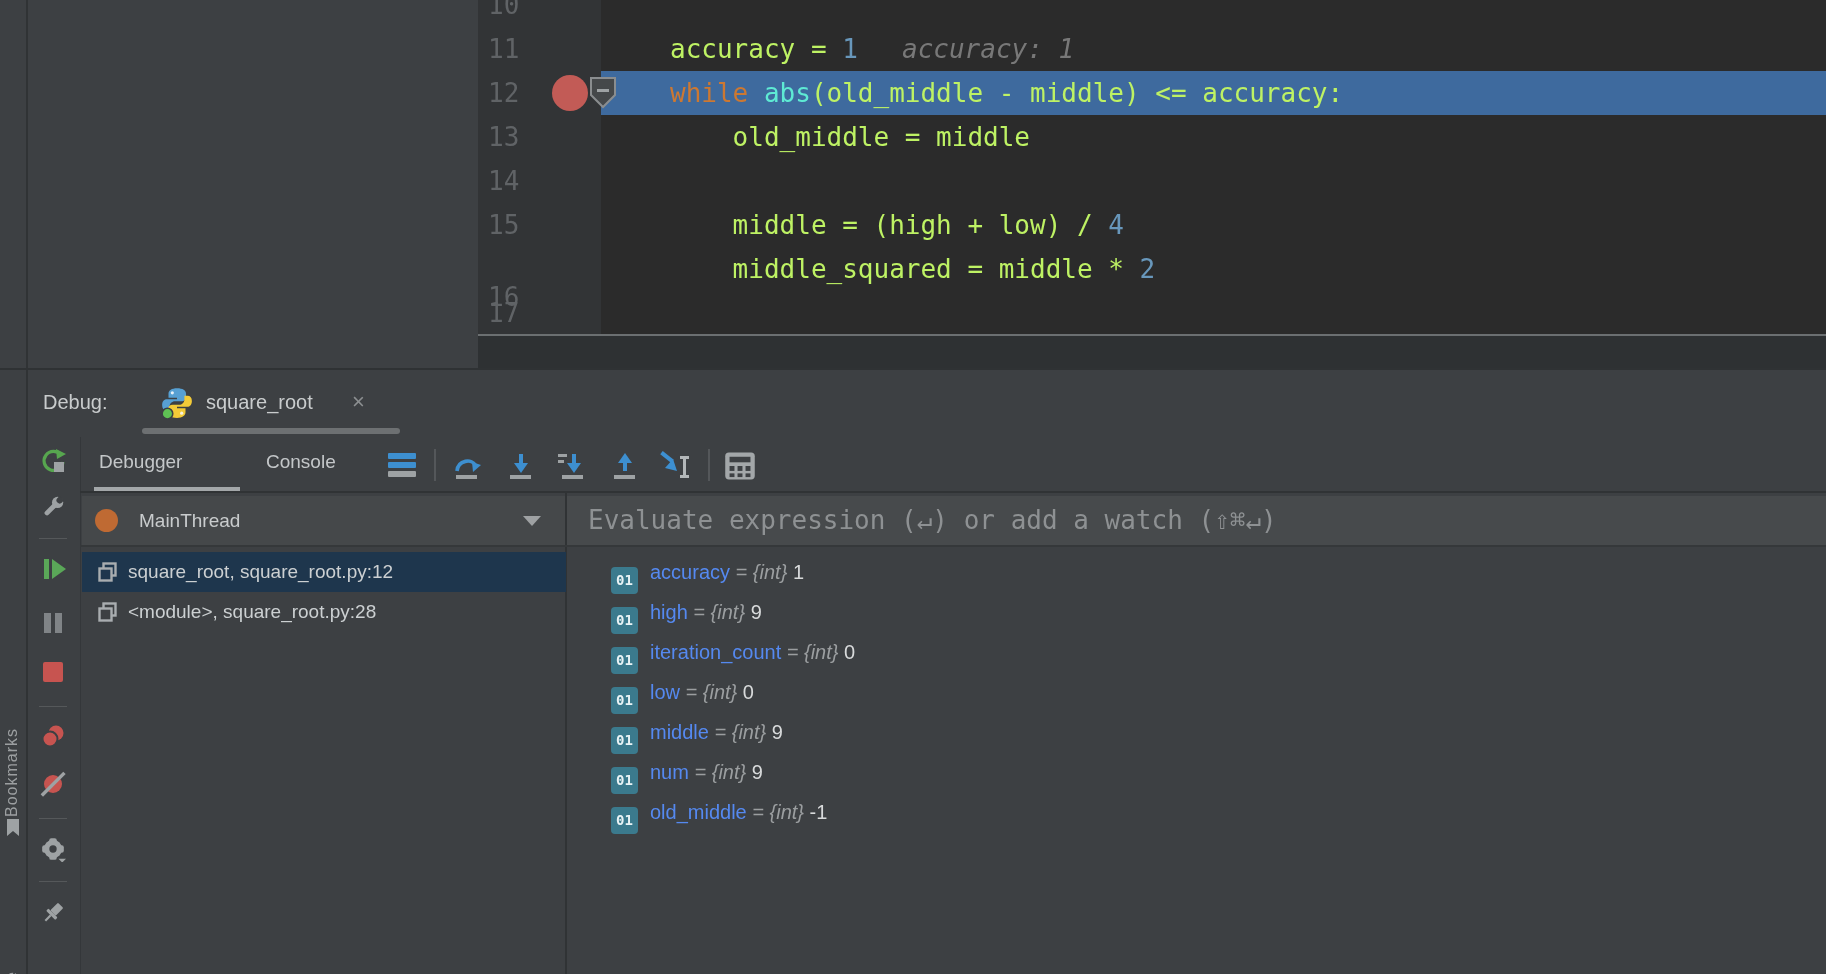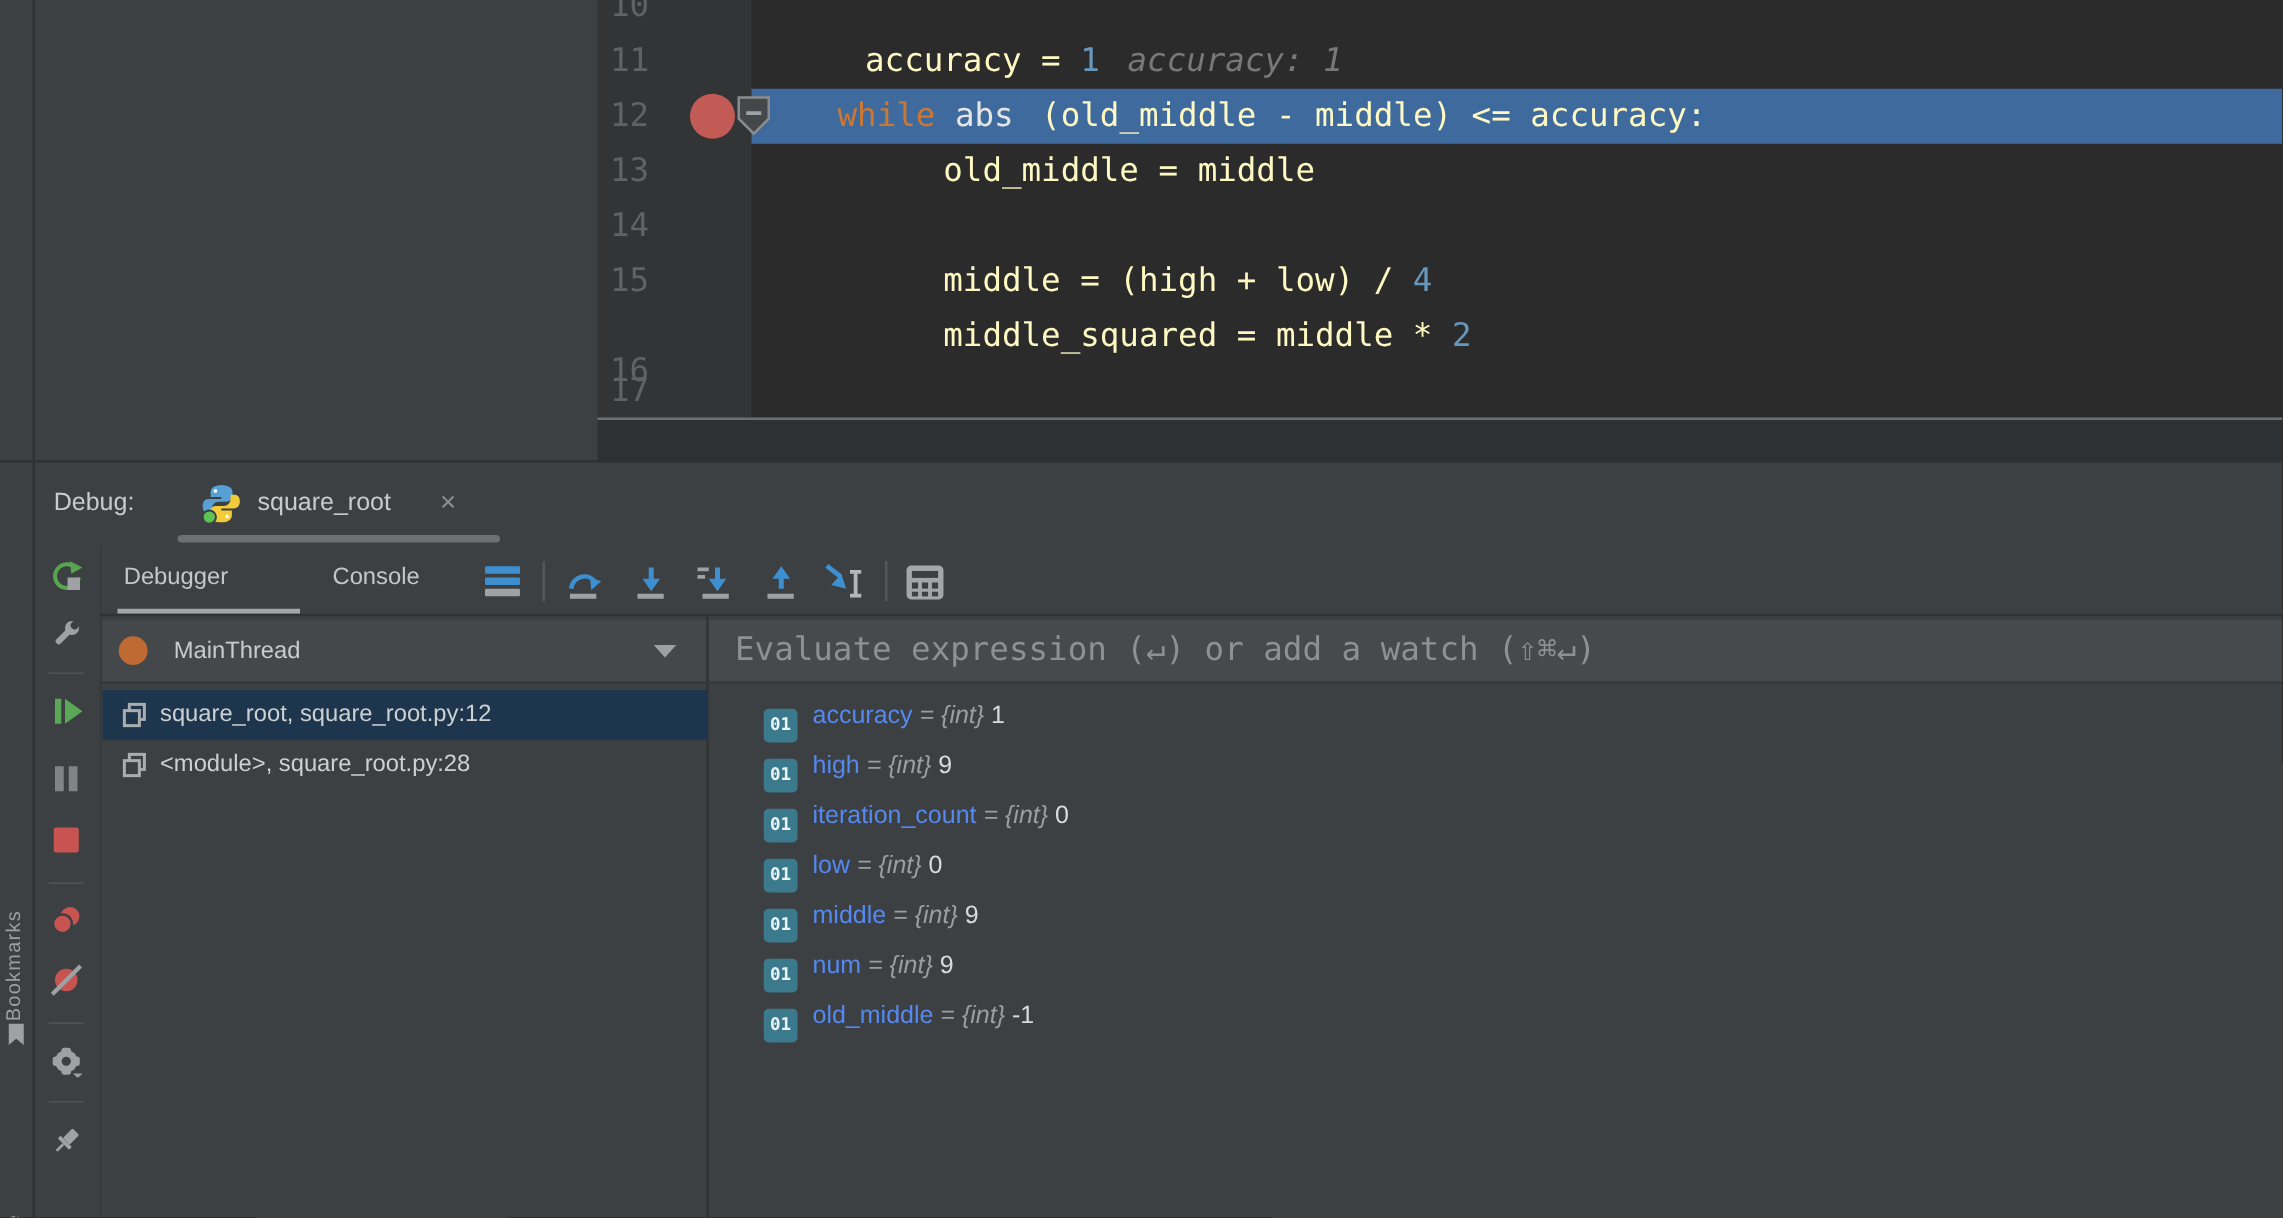--- a/index.html
+++ b/index.html
@@ -10,21 +10,21 @@
   
   #gutter{left:478px;top:0;width:123px;height:334px;background:#323436;overflow:hidden;}
   #codearea{left:601px;top:0;width:1225px;height:334px;background:#2b2b2b;overflow:hidden;}
   #editor-bottom-line{left:478px;top:334px;width:1348px;height:2px;background:#6b6f71;}
   #editor-band{left:478px;top:336px;width:1348px;height:34px;background:#2e3133;}
   .gut-num{position:absolute;left:10px;height:44px;line-height:44px;font-size:26px;color:#606366;
            font-family:"DejaVu Sans Mono",monospace;}
   .code-row{position:absolute;left:0;width:100%;height:44px;line-height:44px;white-space:pre;
             font-size:26px;font-family:"DejaVu Sans Mono",monospace;padding-left:69px;box-sizing:border-box;}
   .code-row.hl{background:#3e6a9e;}
-  .c-plain{color:#fef9c3;margin-left:22px;} .c-kw{color:#cc7832;} .c-builtin{color:#e5e5e5;} .c-num{color:#6897bb;}
+  .c-plain{color:#bef264;} .c-kw{color:#cc7832;} .c-builtin{color:#5eead4;} .c-num{color:#6897bb;}
   .inline-hint{position:absolute;left:301px;top:0;color:#787878;font-style:italic;}
   #bp-dot{left:552px;top:75px;width:36px;height:36px;border-radius:50%;background:#c25b56;}
   
   #left-stripe{left:0;top:0;width:26px;height:974px;background:#3d4043;border-right:2px solid #303335;}
   .vlabel{writing-mode:vertical-rl;transform:rotate(180deg);color:#9c9fa1;font-size:16px;letter-spacing:1px;}
   #header-border{left:0;top:368px;width:1826px;height:2px;background:#2f3234;}
   #tool-col-border{left:80px;top:437px;width:1px;height:537px;background:#34373a;}
   #toolbar-border{left:80px;top:491px;width:1746px;height:2px;background:#303335;}
   #panel-split{left:565px;top:493px;width:2px;height:481px;background:#303335;}
   #row-border{left:80px;top:545px;width:1746px;height:2px;background:#35383a;}

